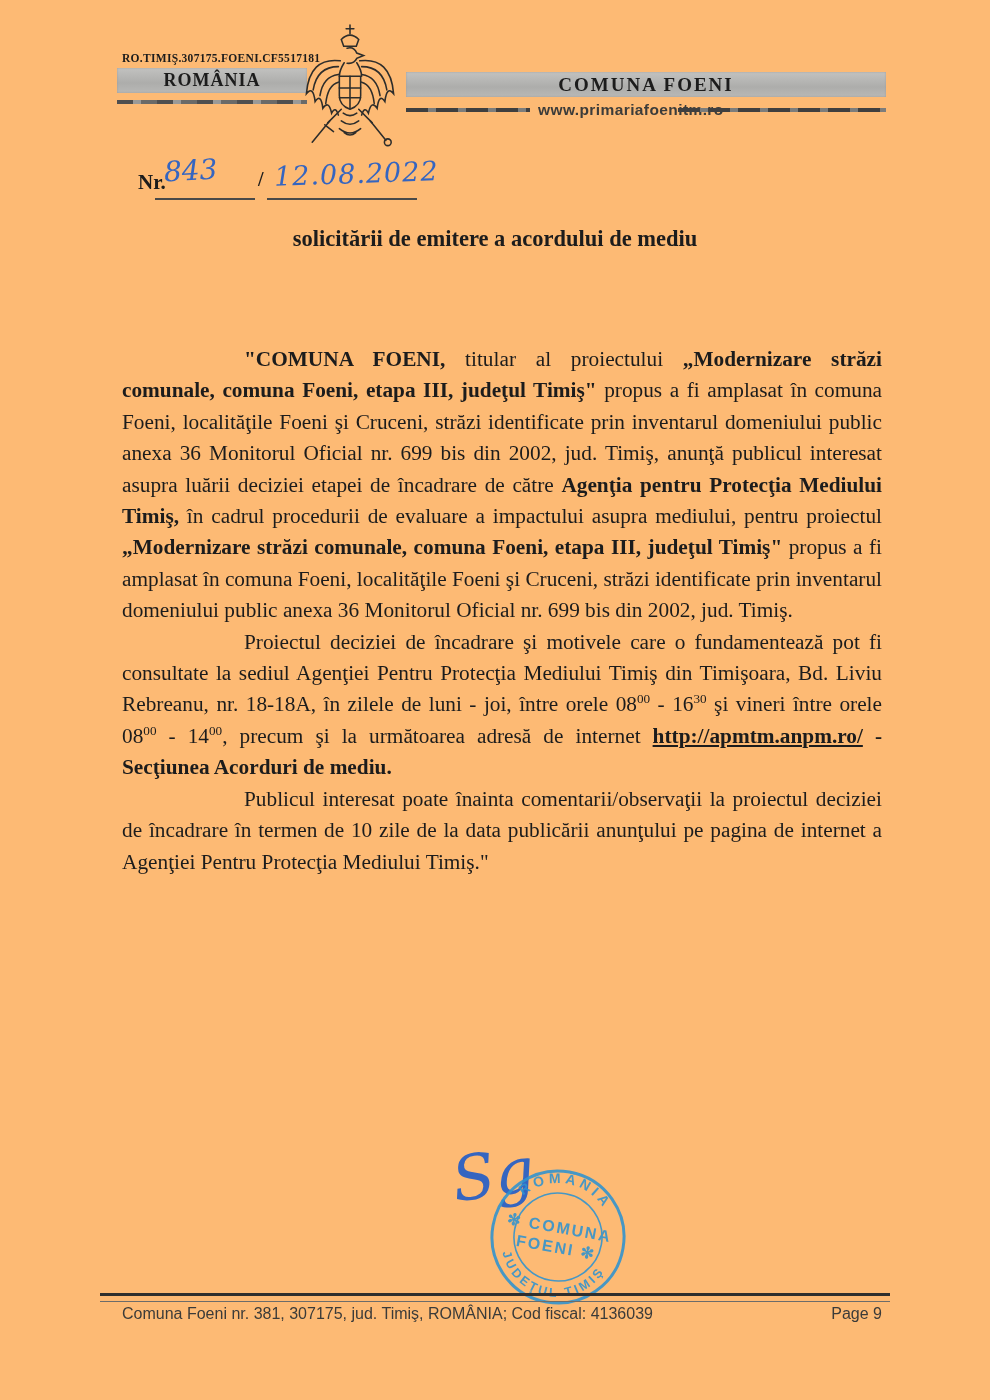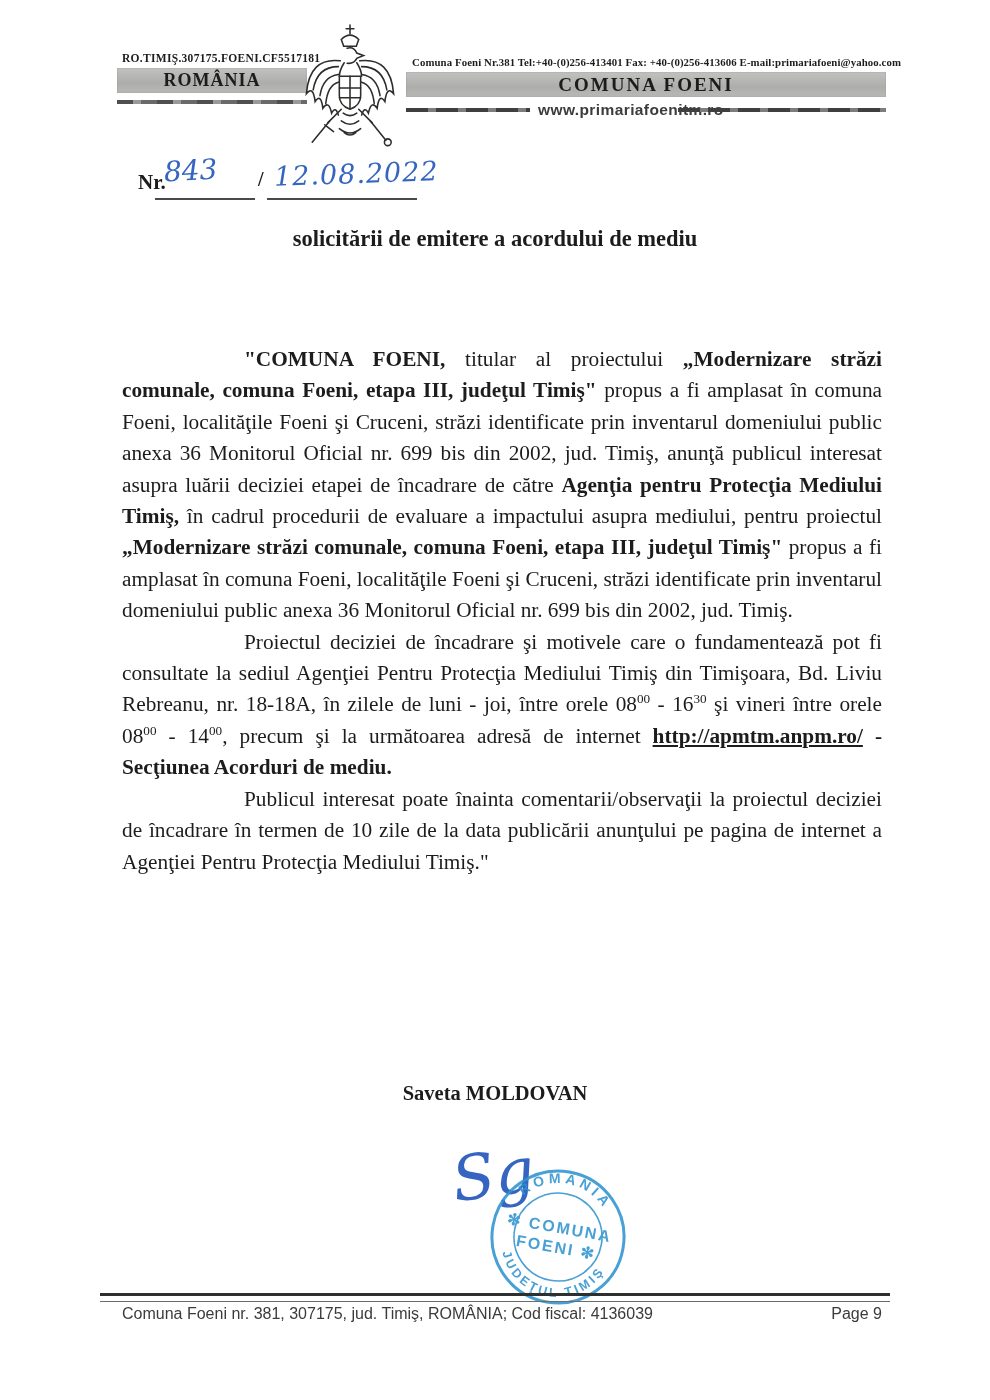--- a/index.html
+++ b/index.html
@@ -1,18 +1,18 @@
 <!DOCTYPE html>
 <html><head>
 <meta charset="utf-8">
 <style>
   html,body{margin:0;padding:0;background:#e8e8e6;}
   .page{
     position:relative; width:990px; height:1400px; margin:0 auto;
-    background:#ffffff; overflow:hidden; color:#1c1c1c;
+    background:#fdba74; overflow:hidden; color:#1c1c1c;
     font-family:"Liberation Serif", serif;
   }
   
   .hdr-left-code{
     position:absolute; left:122px; top:52px;
     font-size:11.5px; font-weight:bold; letter-spacing:.3px;
   }
   .hdr-bar{
     position:absolute; height:25px;
     background:linear-gradient(#c2c2c0,#adadab 60%,#b8b8b6);
@@ -130,21 +130,20 @@
 
       <path d="M43 92 q7 5 14 0 M41 100 q9 7 18 0 M39 108 q11 9 22 0 M44 112 q6 5 12 0"></path>
 
       <path d="M41 88 L27 102 M59 88 L73 102"></path>
       <path d="M29 100 L11 122 M24 104 l9 7"></path>
       <path d="M71 100 L87 120"></path>
       <circle cx="89" cy="122" r="3.5"></circle>
     </svg>
   </div>
 
-  <div class="hdr-right-contact">Comuna Foeni  Nr.381  Tel:+40-(0)256-413401  Fax: +40-(0)256-413606  E-mail:primariafoeni@yahoo.com</div>
   <div class="hdr-bar hdr-right-bar">
     <span>COMUNA  FOENI</span>
   </div>
   <div class="hdr-web-row">
     <span class="wline l"></span>
     <span class="web">www.primariafoenitm.ro</span>
     <span class="wline r"></span>
   </div>
 
   <div class="reg">
@@ -159,21 +158,20 @@
   <div class="doc-title">
     <div>solicitării de emitere a acordului de mediu</div>
   </div>
 
   <div class="body-text">
     <p class="para"><span class="b">"COMUNA FOENI,</span><span> titular al proiectului </span><span class="b">„Modernizare străzi comunale, comuna Foeni, etapa III, judeţul Timiş"</span><span> propus a fi amplasat în comuna Foeni, localităţile Foeni şi Cruceni, străzi identificate prin inventarul domeniului public anexa 36 Monitorul Oficial nr. 699 bis din 2002, jud. Timiş, anunţă publicul interesat asupra luării deciziei etapei de încadrare de către </span><span class="b">Agenţia pentru Protecţia Mediului Timiş,</span><span> în cadrul procedurii de evaluare a impactului asupra mediului, pentru proiectul </span><span class="b">„Modernizare străzi comunale, comuna Foeni, etapa III, judeţul Timiş"</span><span> propus a fi amplasat în comuna Foeni, localităţile Foeni şi Cruceni, străzi identificate prin inventarul domeniului public anexa 36 Monitorul Oficial nr. 699 bis din 2002, jud. Timiş.</span></p>
     <p class="para"><span>Proiectul deciziei de încadrare şi motivele care o fundamentează pot fi consultate la sediul Agenţiei Pentru Protecţia Mediului Timiş din Timişoara, Bd. Liviu Rebreanu, nr. 18-18A, în zilele de luni - joi, între orele 08</span><span class="sup">00</span><span> - 16</span><span class="sup">30</span><span> şi vineri între orele 08</span><span class="sup">00</span><span> - 14</span><span class="sup">00</span><span>, precum şi la următoarea adresă de internet </span><span class="b u">http://apmtm.anpm.ro/</span><span class="b"> - Secţiunea Acorduri de mediu.</span></p>
     <p class="para"><span>Publicul interesat poate înainta comentarii/observaţii la proiectul deciziei de încadrare în termen de 10 zile de la data publicării anunţului pe pagina de internet a Agenţiei Pentru Protecţia Mediului Timiş."</span></p>
   </div>
 
-  <div class="sig-name">Saveta MOLDOVAN</div>
   <div class="sig-hand">Sg</div>
 
   <div class="stamp">
     <svg viewBox="0 0 144 144" aria-hidden="true">
       <g transform="translate(72,72)" fill="none" stroke="#2f93d0">
         <circle r="66" stroke-width="3"></circle>
         <circle r="44" stroke-width="1.6"></circle>
         <defs>
           <path id="arcTop" d="M -54 0 A 54 54 0 0 1 54 0"></path>
           <path id="arcBot" d="M -56 4 A 56 56 0 0 0 56 4"></path>

